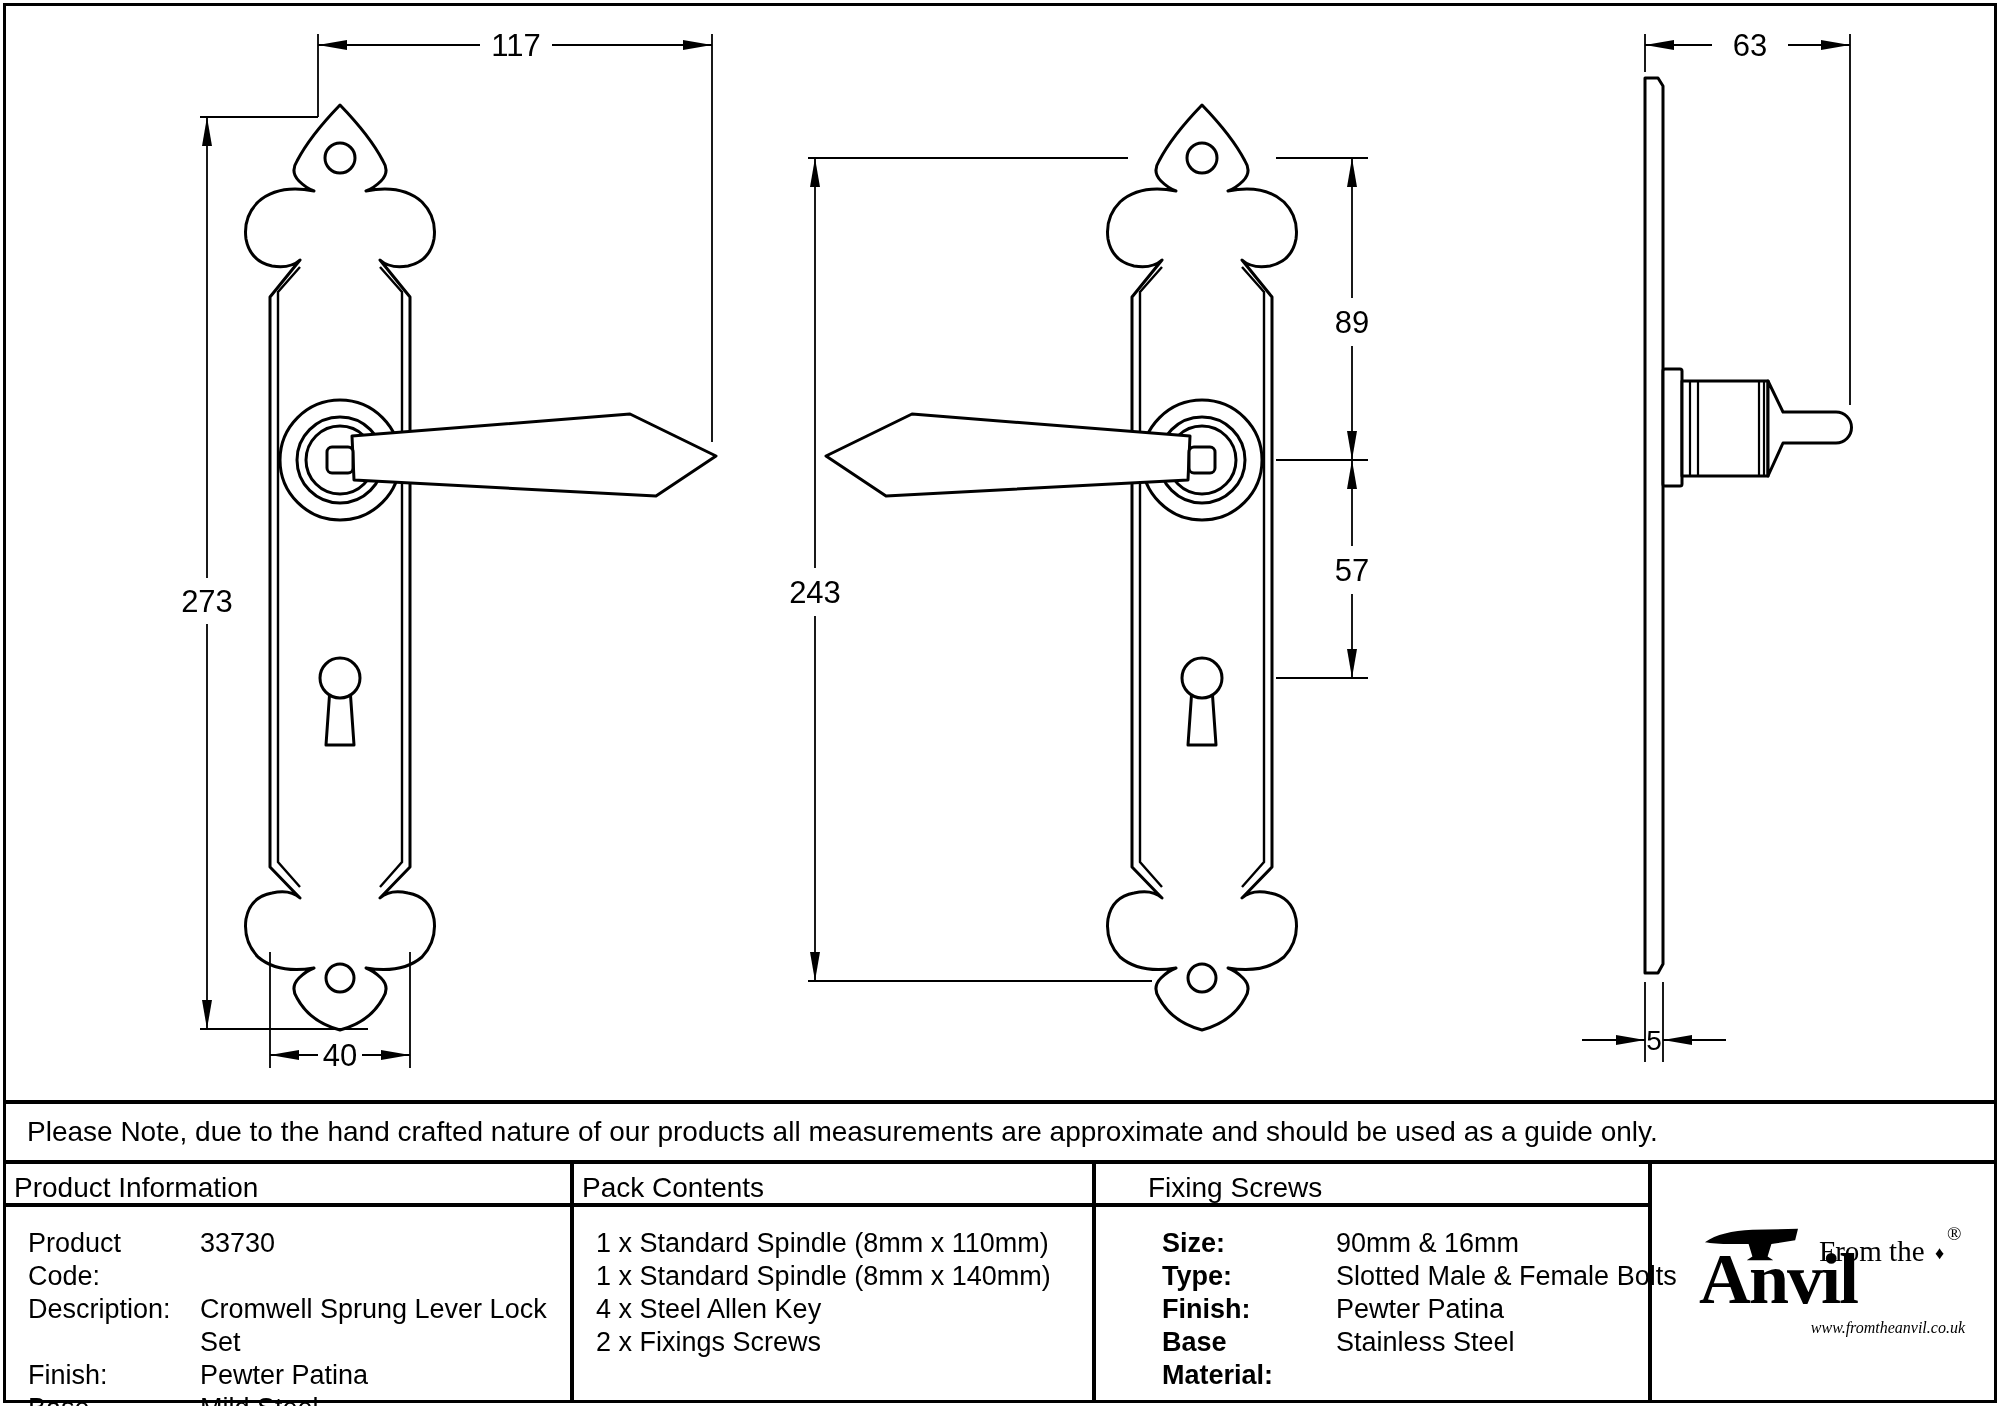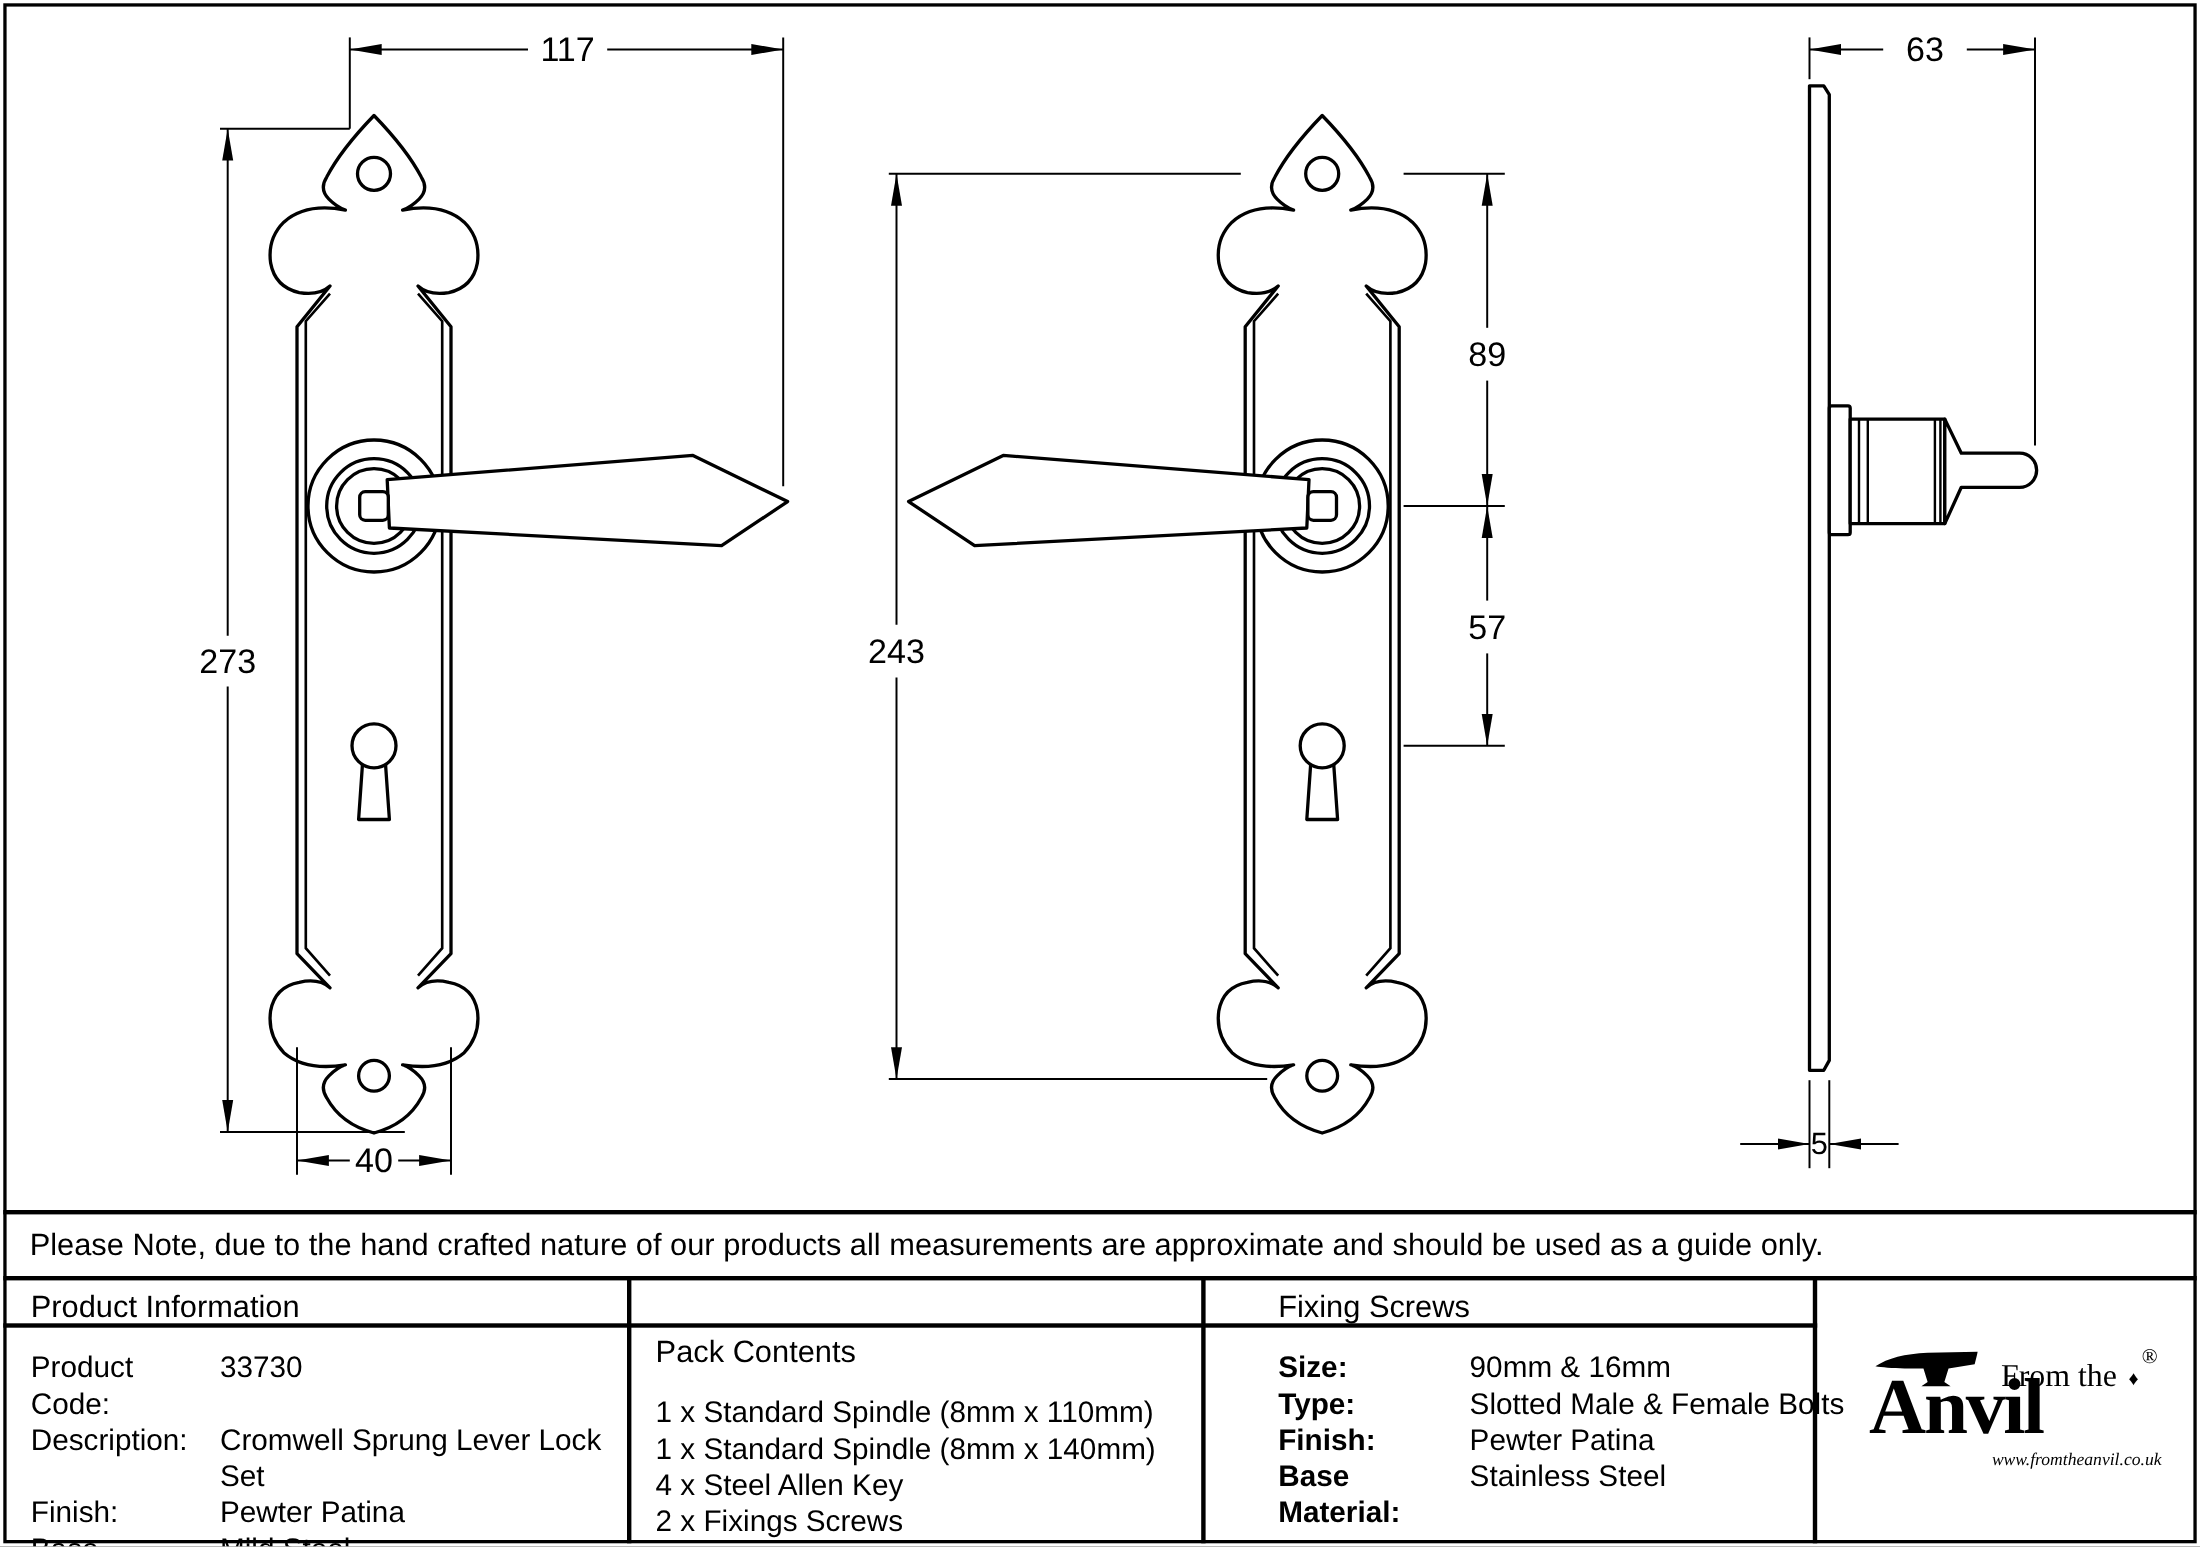--- a/index.html
+++ b/index.html
@@ -3,21 +3,21 @@
 <meta charset="utf-8">
 <style>
   html,body{margin:0;padding:0;background:#888;}
   .sheet{position:relative;width:2000px;height:1406px;background:#fff;font-family:"Liberation Sans",sans-serif;color:#000;overflow:hidden;}
   .frame{position:absolute;left:3px;top:3px;width:1988px;height:1394px;border:3px solid #000;pointer-events:none;}
   svg text{font-family:"Liberation Sans",sans-serif;fill:#000;}
   .drawing{position:absolute;left:0;top:0;}
   .bline{position:absolute;background:#000;}
   .note{position:absolute;left:6px;top:1104px;width:1985px;height:56px;line-height:56px;padding-left:21px;font-size:28px;}
   .col{position:absolute;top:1164px;}
-  .col-title{height:39px;padding:8px 0 0 22px;font-size:28px;}
+  .col-title{height:39px;padding:8px 0 0 8px;font-size:28px;}
   .col-body{padding:16px 0 0 22px;font-size:27px;line-height:33px;}
   .kv{display:flex;}
   .kv .lbl{flex:0 0 172px;}
   .c3 .kv .lbl{flex:0 0 174px;font-weight:bold;}
   .logo{position:absolute;left:1695px;top:1225px;width:270px;height:125px;font-family:"Liberation Serif",serif;}
   .anvil-ic{position:absolute;left:8px;top:2px;}
   .bigword{position:absolute;left:4px;top:14px;font-size:72px;font-weight:700;letter-spacing:-2px;line-height:80px;}
   .fromthe{position:absolute;left:124px;top:10px;font-size:29px;text-align:center;}
   .ldia{position:absolute;left:240px;top:18px;font-size:18px;}
   .lreg{position:absolute;left:252px;top:-2px;font-size:19px;}
@@ -182,21 +182,21 @@
         <span class="lbl">Finish:</span>
         <span class="val">Pewter Patina</span>
       </div>
       <div class="kv">
         <span class="lbl">Base Material:</span>
         <span class="val">Mild Steel</span>
       </div>
     </div>
   </div>
 
-  <div class="col c2" style="left:574px;width:514px;margin-top:41px;">
+  <div class="col c2" style="left:574px;width:514px;">
     <div class="col-title">Pack Contents</div>
     <div class="col-body">
       <div>1 x Standard Spindle (8mm x 110mm)</div>
       <div>1 x Standard Spindle (8mm x 140mm)</div>
       <div>4 x Steel Allen Key</div>
       <div>2 x Fixings Screws</div>
     </div>
   </div>
 
   <div class="col c3" style="left:1140px;width:548px;">

